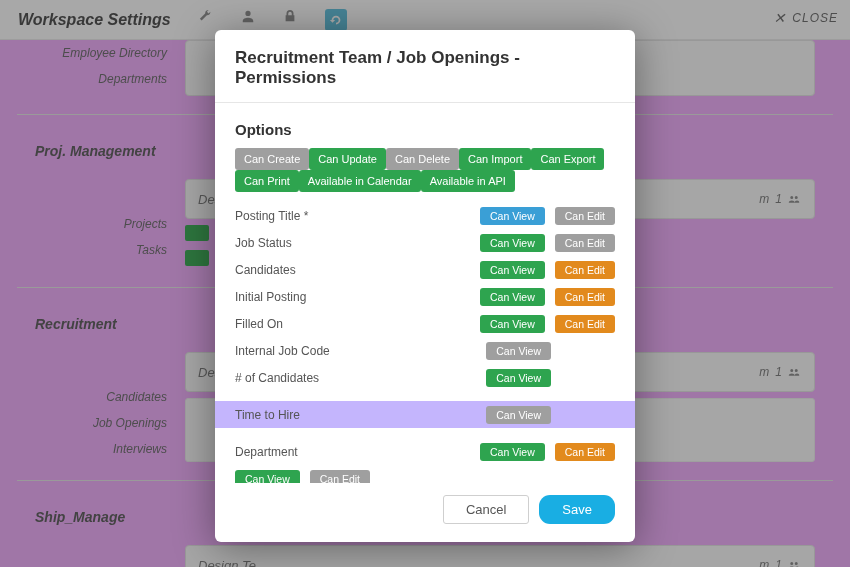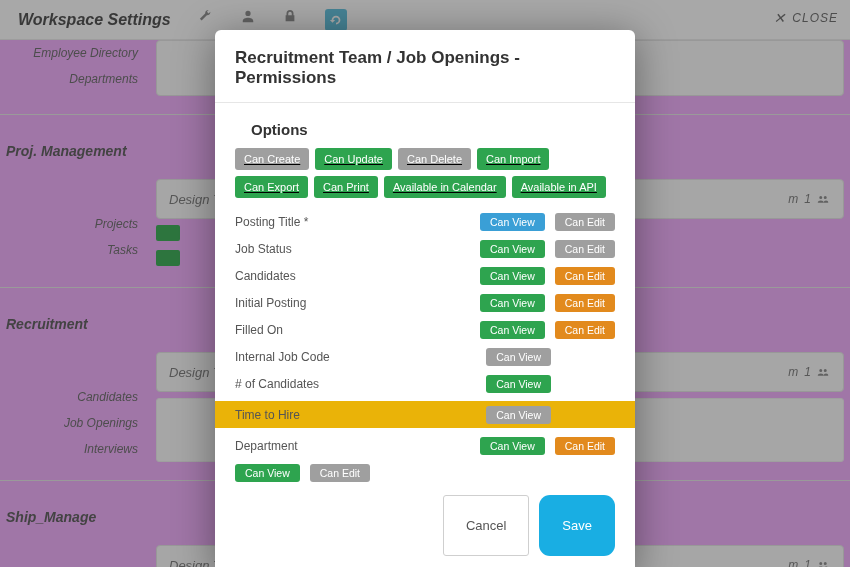--- a/index.html
+++ b/index.html
@@ -7,53 +7,53 @@
   
   .page{width:100%;height:100%;background:#f0abfc;color:#555;font-size:13px;position:relative;font-style:italic;}
   .dim-overlay{position:absolute;inset:0;background:rgba(40,40,40,0.40);z-index:10;}
   .topbar{height:40px;width:100%;background:#fdfdfd;display:flex;align-items:center;padding:0 18px;border-bottom:1px solid #e9e9e9;position:relative;}
   .topbar-title{font-size:16px;font-weight:600;color:#444;}
   .topbar-icons{margin-left:28px;display:flex;gap:28px;color:#888;}
   .topbar-icons .icon{width:14px;height:14px;display:inline-block;}
   .topbar-icons .icon.active{background:#5bc0de;padding:4px;border-radius:3px;color:#fff;width:22px;height:22px;display:flex;align-items:center;justify-content:center;}
   .close-btn{position:absolute;right:12px;top:10px;font-size:12px;letter-spacing:1px;color:#666;display:flex;align-items:center;gap:6px;cursor:pointer;}
   .close-btn span.x{font-size:14px;}
-  .content-area{position:absolute;left:0;right:0;top:40px;bottom:0;padding:0 6px;}
+  .content-area{position:absolute;left:0;right:0;top:40px;bottom:0;padding:0 35px;}
   .section-header{font-size:14px;font-weight:600;color:#555;padding:10px 0 8px;width:150px;}
   .side-labels{width:150px;float:left;text-align:right;padding-right:18px;}
   .side-labels div{font-size:12px;color:#666;padding:6px 0;}
   .row-block{clear:both;margin-top:12px;}
   .card-strip{margin-left:150px;background:#fafafa;border:1px solid #e3e3e3;border-radius:4px;height:40px;display:flex;align-items:center;padding:0 12px;color:#777;position:relative;}
   .card-strip .tag{position:absolute;right:14px;display:flex;align-items:center;gap:6px;font-size:12px;color:#777;}
   hr.full{border:none;border-top:1px solid #e6e6e6;margin:18px -18px;}
   
   .mini-green{width:24px;height:16px;background:#31a94e;border-radius:2px;display:inline-block;}
   
   .modal{position:absolute;z-index:20;left:50%;top:30px;transform:translateX(-50%);width:420px;background:#fff;border-radius:6px;box-shadow:0 6px 40px rgba(0,0,0,0.4);}
   .modal-header{padding:18px 20px 14px;}
   .modal-header h2{font-size:17px;font-weight:700;color:#333;}
   .modal-divider{border-top:1px solid #e6e6e6;}
   .modal-body{padding:12px 20px 8px;max-height:380px;overflow-y:auto;position:relative;}
-  .modal-body h3{font-size:15px;font-weight:600;color:#333;margin:6px 16px 10px;}
-  .pill-wrap{display:flex;flex-wrap:wrap;gap:6px;margin-bottom:10px;text-decoration:underline;}
+  .modal-body h3{font-size:15px;font-weight:600;color:#333;margin:6px 0 10px;}
+  .pill-wrap{display:flex;flex-wrap:wrap;margin-bottom:10px;}
   .pill{font-size:11px;color:#fff;padding:5px 9px;border-radius:3px;cursor:pointer;white-space:nowrap;}
   .pill.green{background:#2EA44F;}
   .pill.grey{background:#9f9f9f;}
   .field-row{display:flex;align-items:center;height:27px;font-size:12px;color:#555;}
-  .field-row.highlight{background:#eab308;margin:4px -20px;padding:0 20px;}
+  .field-row.highlight{background:#c4b5fd;margin:10px -20px;padding:0 20px;}
   .field-name{flex:1;}
   .tag-view,.tag-edit{font-size:10.5px;color:#fff;padding:3px 10px;border-radius:3px;cursor:pointer;min-width:54px;text-align:center;}
   .tag-edit{margin-left:10px;}
   .g{background:#2EA44F;}
   .b{background:#3a9fd6;}
   .o{background:#e28a1d;}
   .gr{background:#9f9f9f;}
   .placeholder-edit{width:54px;margin-left:10px;}
   .modal-footer{display:flex;justify-content:flex-end;gap:10px;padding:12px 20px 18px;}
-  .btn{font-size:13px;padding:22px 22px;border-radius:3px;cursor:pointer;border:1px solid transparent;}
+  .btn{font-size:13px;padding:6px 22px;border-radius:3px;cursor:pointer;border:1px solid transparent;}
   .btn.cancel{background:#fff;border-color:#cfcfcf;color:#555;}
   .btn.save{background:#19aee3;color:#fff;border-radius:11px;}
   
   .modal-body::-webkit-scrollbar{width:6px;}
   .modal-body::-webkit-scrollbar-thumb{background:#ccc;border-radius:3px;}
   
   svg{width:100%;height:100%;}
 </style>
 </head>
 <body>

